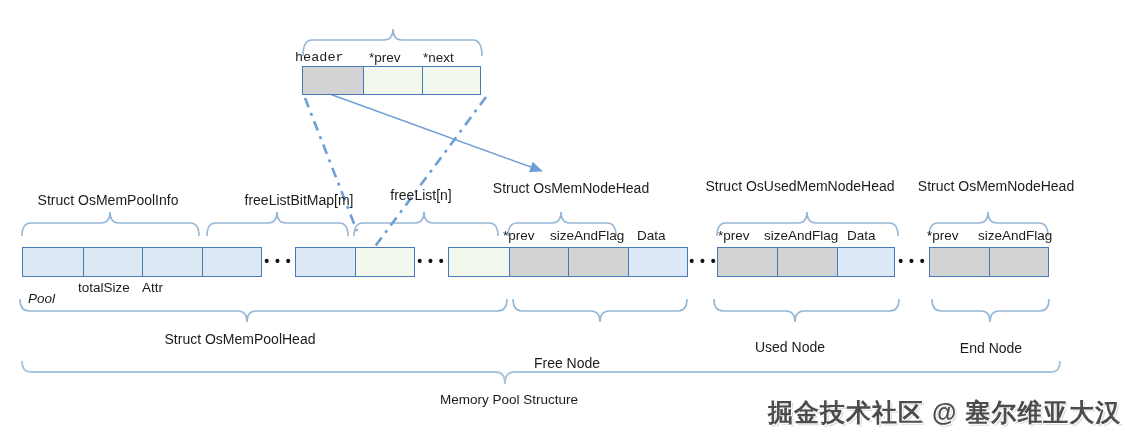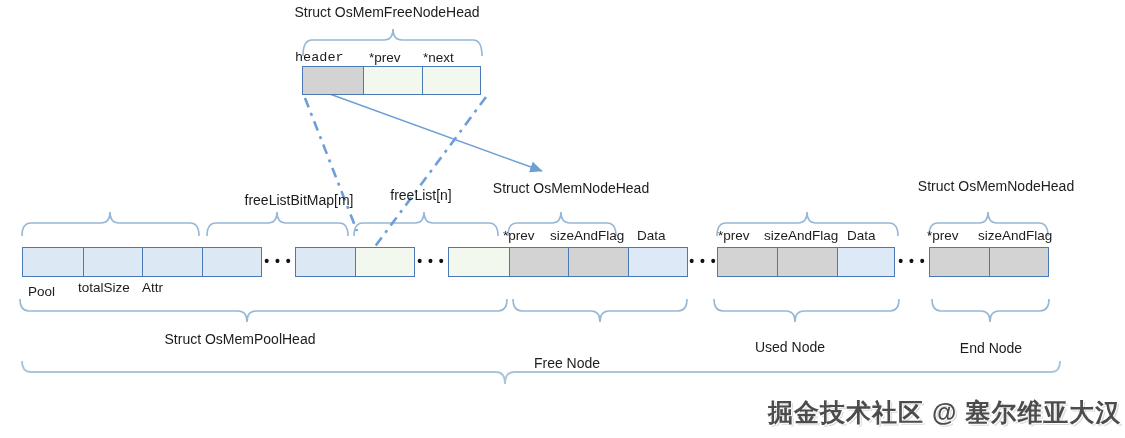--- a/index.html
+++ b/index.html
@@ -54,33 +54,34 @@
     <path class="brace" d="M932 299 Q932 311 941 311 H981 Q990 311 990 322 Q990 311 999 311 H1040 Q1049 311 1049 299"></path>
 
     <path class="brace big" d="M22 361 Q22 372 31 372 H496 Q505 372 505 384 Q505 372 514 372 H1051 Q1060 372 1060 361"></path>
 
     <line x1="305" y1="98" x2="357" y2="231" stroke="#6d9ed6" stroke-width="2.6" stroke-dasharray="10 6 3 6"></line>
     <line x1="486" y1="97" x2="368" y2="256" stroke="#6d9ed6" stroke-width="2.6" stroke-dasharray="10 6 3 6"></line>
 
     <line x1="327" y1="93" x2="542" y2="171" stroke="#6d9ed6" stroke-width="1.4" marker-end="url(#arr)"></line>
   </svg>
 
-  <div class="clabel" style="left:387px; top:4px;">Struct OsMemFreeNodeHead</div>
   <div class="llabel" style="left:295px; top:50px;font-family:Liberation Mono, monospace;">header</div>
   <div class="llabel" style="left:369px; top:50px;">*prev</div>
   <div class="llabel" style="left:423px; top:50px;">*next</div>
   <div class="seg" style="left:302px; top:66px; height:29px; width:179px;">
     <div class="cell fill-gray" style="width:61px;"></div>
     <div class="cell fill-green" style="width:59px;"></div>
     <div class="cell fill-green" style="width:59px;"></div>
   </div>
 
+  <div class="clabel" style="left:108px; top:192px;">Struct OsMemPoolInfo</div>
   <div class="clabel" style="left:278px; top:192px;padding-left:42px;">freeListBitMap[m]</div>
   <div class="clabel" style="left:421px; top:187px;">freeList[n]</div>
   <div class="clabel" style="left:571px; top:180px;">Struct OsMemNodeHead</div>
+  <div class="clabel" style="left:800px; top:178px;">Struct OsUsedMemNodeHead</div>
   <div class="clabel" style="left:996px; top:178px;">Struct OsMemNodeHead</div>
 
   <div class="llabel" style="left:503px; top:228px;">*prev</div>
   <div class="llabel" style="left:550px; top:228px;">sizeAndFlag</div>
   <div class="llabel" style="left:637px; top:228px;">Data</div>
   <div class="llabel" style="left:718px; top:228px;">*prev</div>
   <div class="llabel" style="left:764px; top:228px;">sizeAndFlag</div>
   <div class="llabel" style="left:847px; top:228px;">Data</div>
   <div class="llabel" style="left:927px; top:228px;">*prev</div>
   <div class="llabel" style="left:978px; top:228px;">sizeAndFlag</div>
@@ -108,24 +109,25 @@
     <div class="cell fill-gray" style="width:60px;"></div>
     <div class="cell fill-gray" style="width:60px;"></div>
     <div class="cell fill-data" style="width:58px;"></div>
   </div>
   <div class="dots" style="left:912px; top:253px;">• • •</div>
   <div class="seg" style="left:929px; width:120px;">
     <div class="cell fill-gray" style="width:60px;"></div>
     <div class="cell fill-gray" style="width:60px;"></div>
   </div>
 
-  <div class="llabel" style="left:28px; top:284px;">Pool</div>
+  <div class="llabel" style="left:28px; top:291px;font-style:italic;">Pool</div>
   <div class="llabel" style="left:78px; top:280px;">totalSize</div>
   <div class="llabel" style="left:142px; top:280px;">Attr</div>
 
   <div class="clabel" style="left:240px; top:331px;">Struct OsMemPoolHead</div>
   <div class="clabel" style="left:567px; top:339px;margin-top:16px;">Free Node</div>
   <div class="clabel" style="left:790px; top:339px;">Used Node</div>
   <div class="clabel" style="left:979px; top:340px;margin-left:12px;">End Node</div>
 
+  <div class="clabel" style="left:509px; top:392px; font-size:13.5px;">Memory Pool Structure</div>
   <div class="watermark">掘金技术社区 @ 塞尔维亚大汉</div>
 
 </div>
 
 </body></html>

